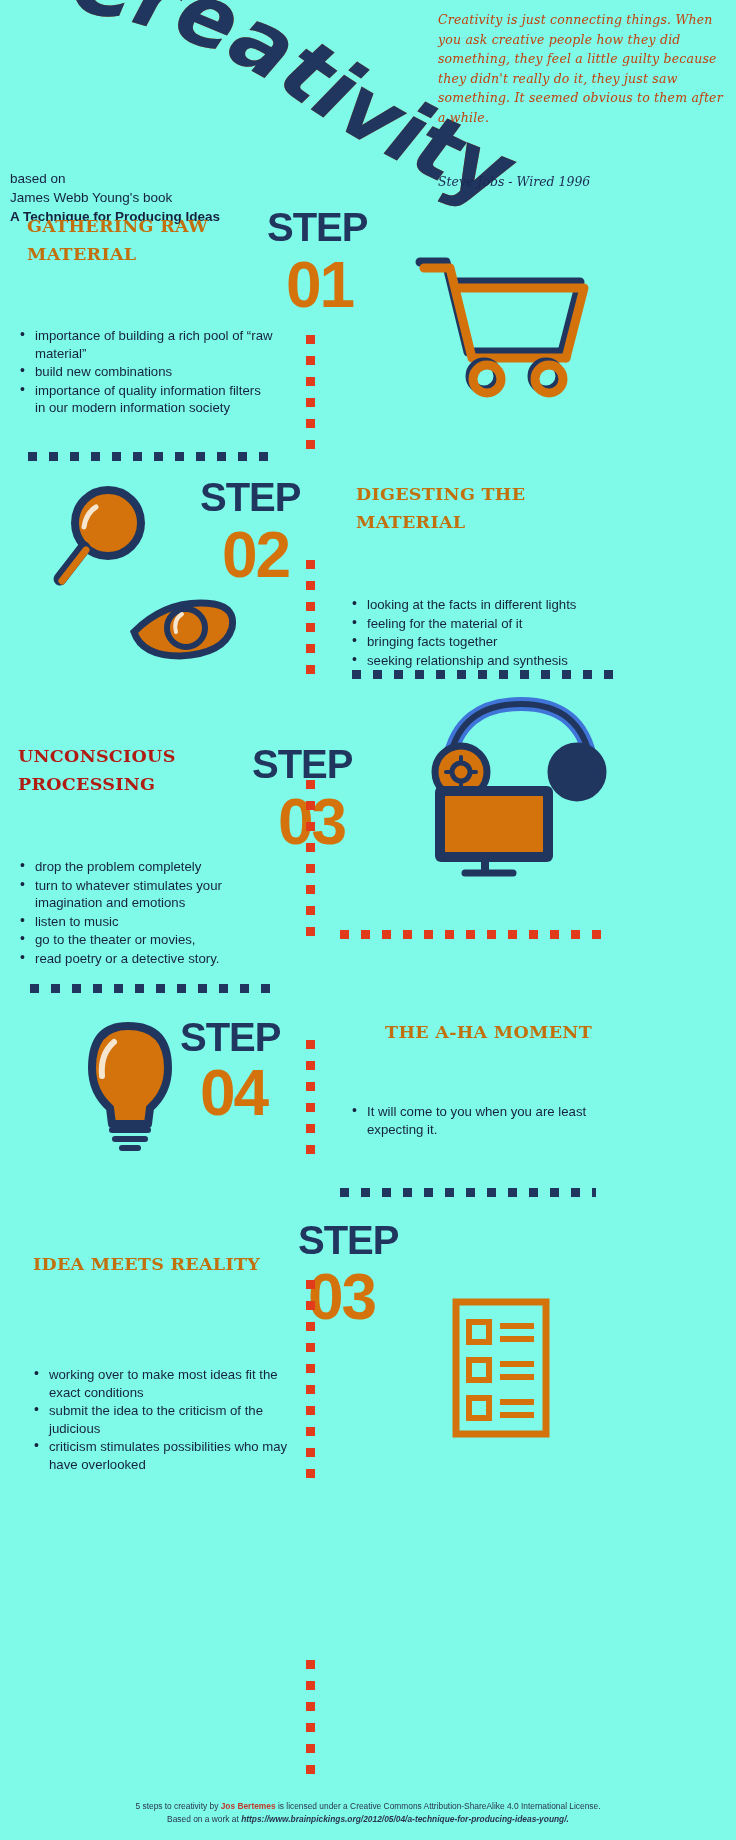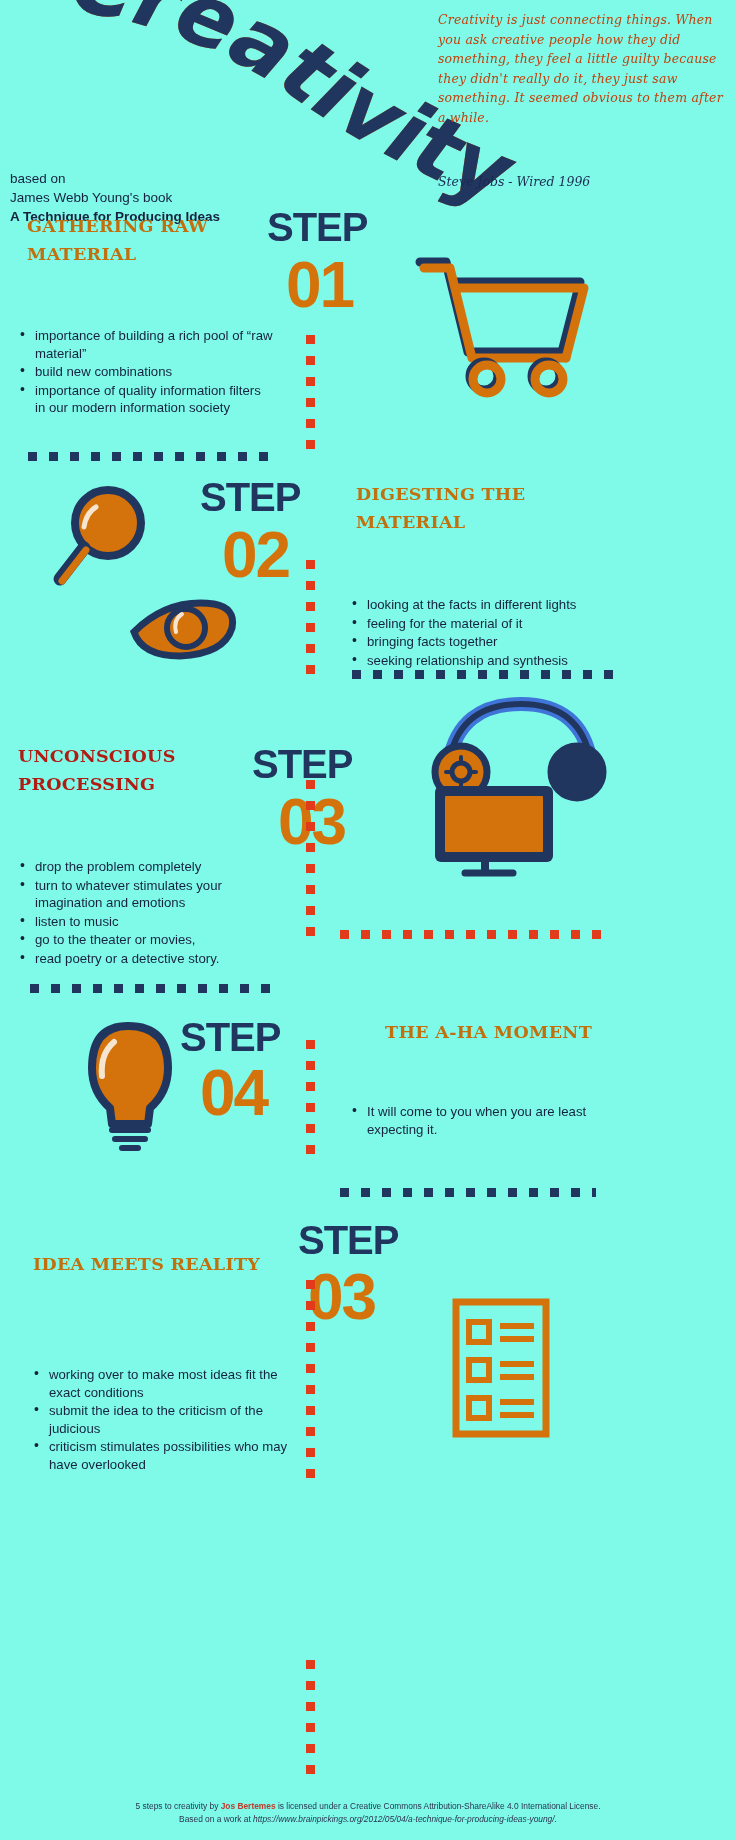--- a/index.html
+++ b/index.html
@@ -98,21 +98,21 @@
   .icon { position:absolute; }
   .icon svg { display:block; overflow:visible; }
 
   
   .footer {
     position:absolute; left:0; right:0; top:1800px;
     text-align:center; font-size:8.4px; line-height:12.5px;
     color:#2a3450;
   }
   .footer .name { color:#C0392B; font-weight:bold; }
-  .footer .url { font-style:italic; }
+  .footer .url { font-style:italic;font-weight:bold; }
 </style>
 </head>
 <body>
 
 <div class="page">
 
   <div class="wordmark">
     <svg viewBox="0 0 470 210" xmlns="http://www.w3.org/2000/svg">
       <defs>
         <path id="arcpath" d="M 18,18 Q 150,35 250,105 Q 345,172 440,208" fill="none"></path>

